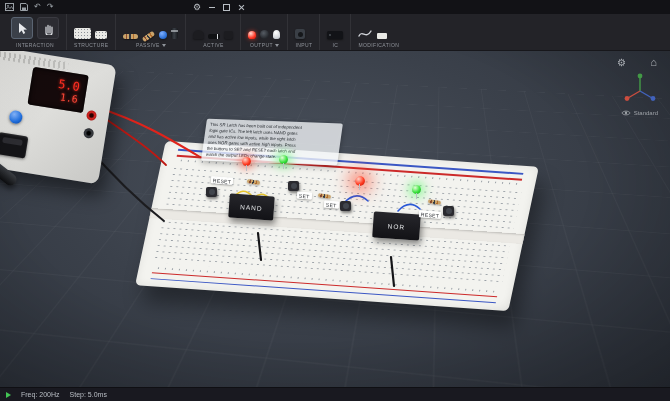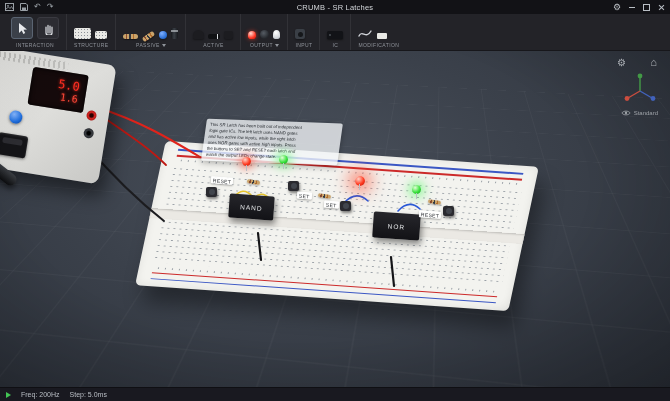--- a/index.html
+++ b/index.html
@@ -112,21 +112,20 @@
           <circle cx="3" cy="2.8" r="0.9" fill="#9aa0a6"></circle>
           <path d="M1 6 L3.5 4 L5 5.5 L6.5 3.5 L8 6" stroke="#9aa0a6" fill="none" stroke-width="0.8"></path>
         </svg>
       <svg width="8" height="8">
           <path d="M0.5 0.5 H6 L7.5 2 V7.5 H0.5 Z" fill="none" stroke="#9aa0a6"></path>
           <rect x="2" y="4.5" width="4" height="2.8" fill="#9aa0a6"></rect>
         </svg>
       <span class="tb-glyph">↶</span>
       <span class="tb-glyph">↷</span>
     </div>
-    <div class="tb-title">CRUMB - SR Latches</div>
     <div class="tb-right">
       <span class="gear">⚙</span>
       <span class="win-min"></span>
       <span class="win-max"></span>
       <span class="win-close"></span>
     </div>
   </div>
 
   <div class="toolbar">
     <div class="tgroup">

